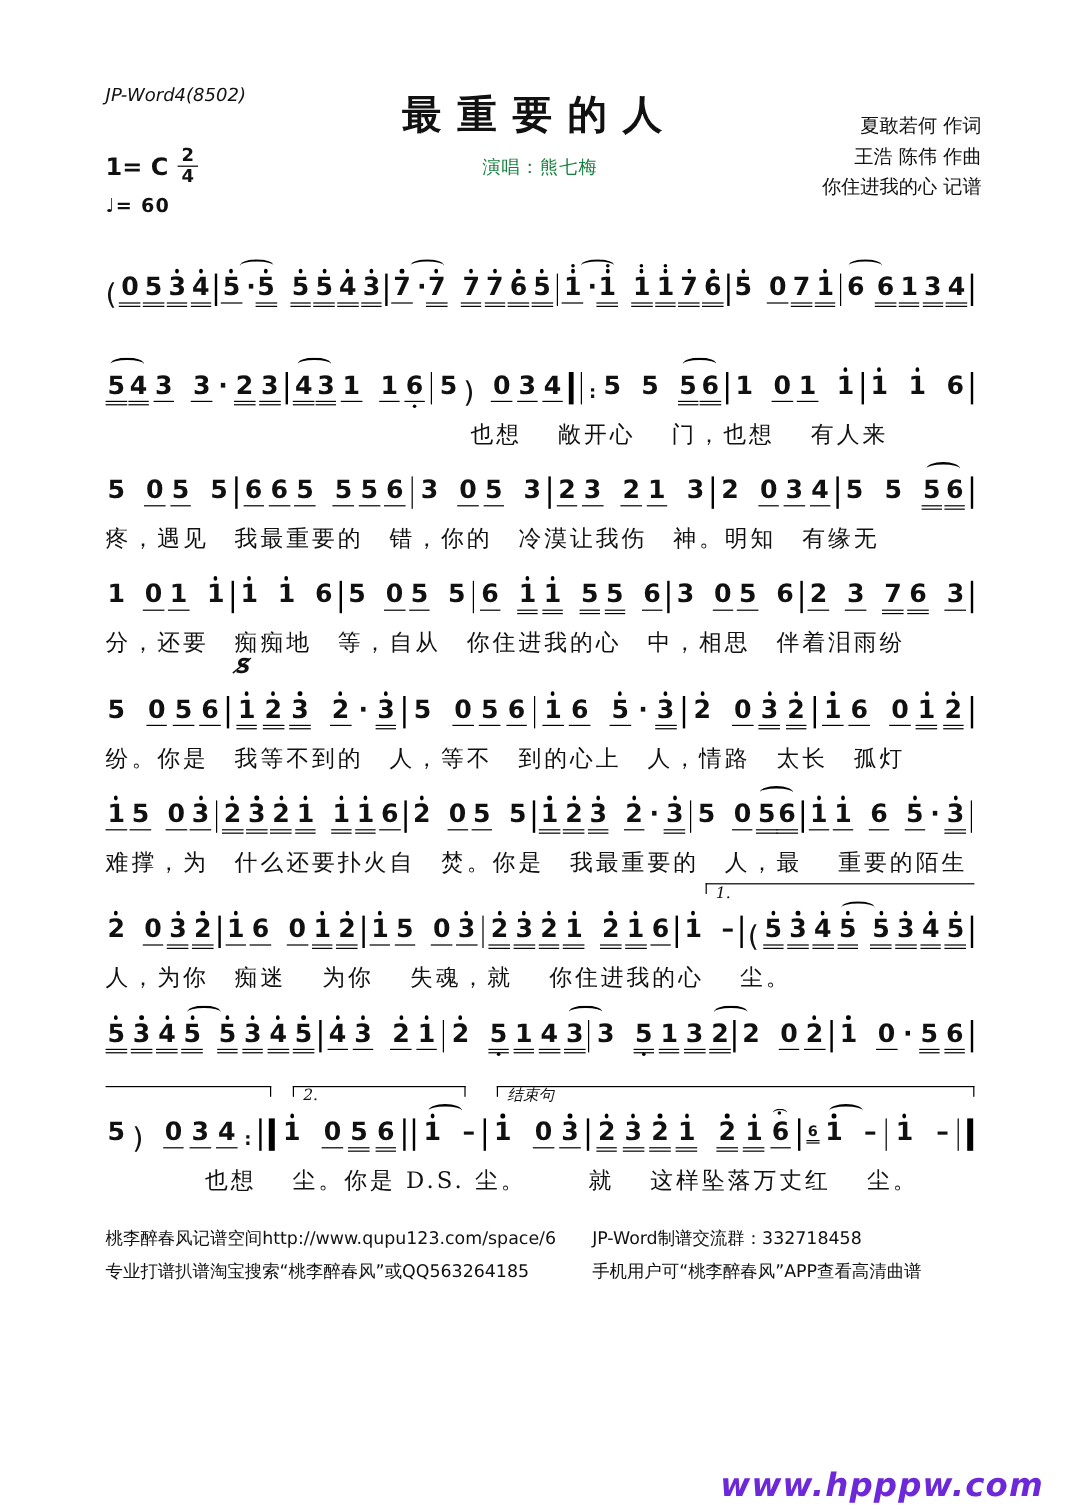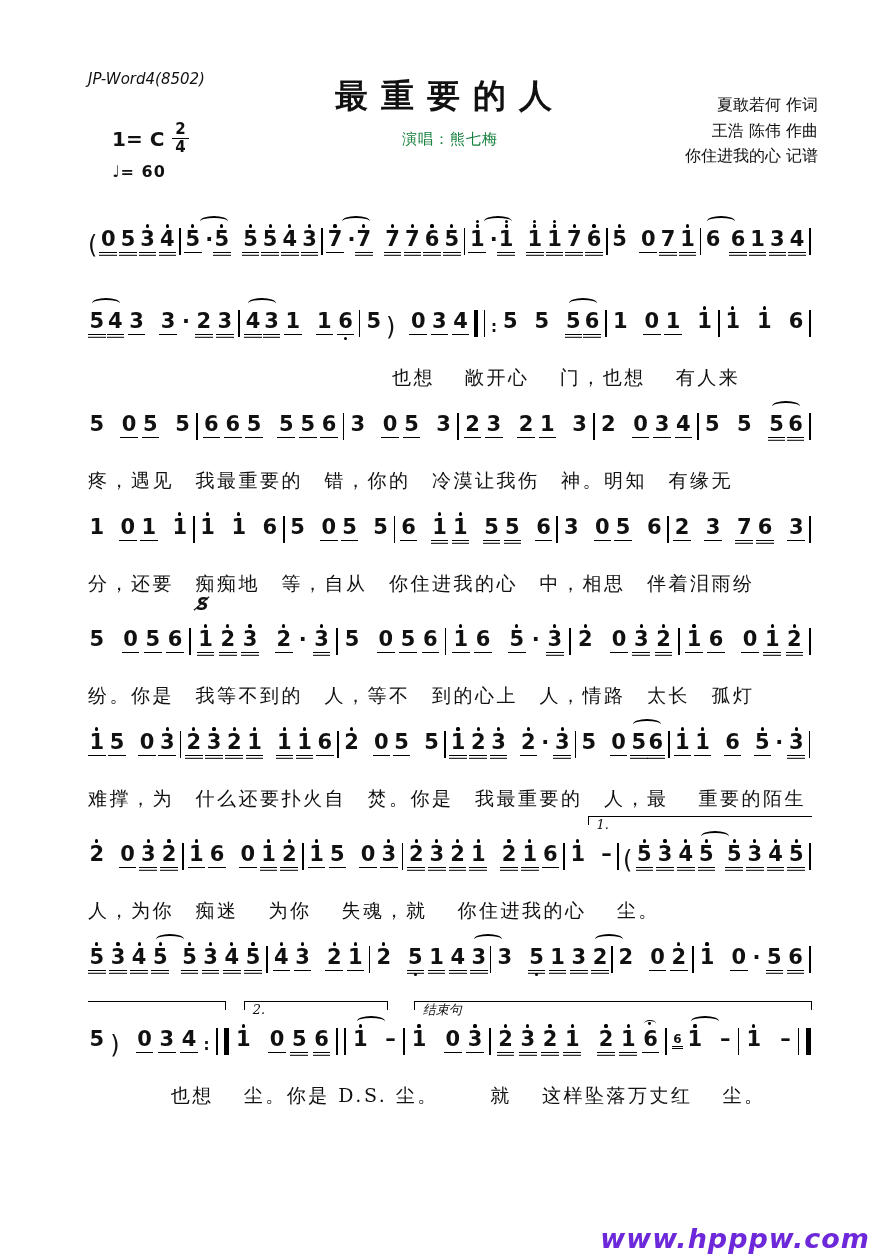--- a/index.html
+++ b/index.html
@@ -7,21 +7,21 @@
        font-family:"DejaVu Sans","Liberation Sans",sans-serif;}
   .sheet{position:absolute;left:88px;top:66px;width:724px;}
   
   .header{position:relative;height:152px;}
   .jpword{position:absolute;left:0;top:4px;font-style:italic;font-size:15px;}
   .title{position:absolute;left:50%;transform:translateX(-50%);top:8px;font-weight:bold;
          font-size:33px;letter-spacing:13px;white-space:nowrap;font-family:Liberation Mono, monospace;}
   .singer{position:absolute;left:50%;transform:translateX(-50%);top:64px;font-size:15px;color:#15803d;letter-spacing:1px;white-space:nowrap;}
   .credits{position:absolute;right:-6px;top:26px;font-size:16px;line-height:1.6;text-align:right;
            font-family:"DejaVu Serif","Liberation Serif",serif;}
-  .keyblock{position:absolute;left:0;top:56px;margin-left:24px;}
+  .keyblock{position:absolute;left:0;top:56px;}
   .keyline{display:flex;align-items:center;font-weight:bold;font-size:20px;}
   .frac{display:inline-flex;flex-direction:column;align-items:center;line-height:1;font-size:15px;margin-left:8px;}
   .frac .num{border-bottom:1.8px solid #000;padding:0 3px 1px;}
   .frac .den{padding-top:1px;}
   .tempo{margin-top:7px;font-weight:bold;font-size:16px;letter-spacing:1px;}
   
   .system{position:relative;margin-bottom:11px;}
   .system.nolyr{margin-bottom:36px;}
   .system.marked{margin-top:20px;}
   .noterow{display:flex;align-items:flex-end;justify-content:space-between;width:100%;height:46px;}
@@ -36,21 +36,21 @@
   .bar.thick{width:4.5px;}
   .rcol{font-weight:bold;font-size:15px;align-self:flex-end;margin:0 1px 11px;line-height:1;}
   .paren{font-size:24px;align-self:flex-end;margin-bottom:7px;line-height:1;}
   .arc{width:28px;height:9px;border-top:2.2px solid #000;border-radius:100% 100% 0 0;
        align-self:flex-end;margin:0 -17px 37px;z-index:2;}
   .spx{width:7px;}
   .grace{display:inline-flex;flex-direction:column;align-items:center;align-self:flex-end;margin:0 -1px 15px 0;}
   .grace .gd{font-size:12px;font-weight:bold;line-height:1.1;border-bottom:3px double #000;padding:0 1px;}
   .fermata{width:12px;height:6px;border-top:1.8px solid #000;border-radius:100% 100% 0 0;position:relative;margin-bottom:1px;}
   .fermata::after{content:"";position:absolute;left:4px;top:1.5px;width:2.8px;height:2.8px;border-radius:50%;background:#000;}
-  .lyrics{margin-top:19px;font-size:19px;letter-spacing:2.5px;white-space:pre;height:27px;
+  .lyrics{margin-top:3px;font-size:19px;letter-spacing:2.5px;white-space:pre;height:27px;
           font-family:"DejaVu Serif","Liberation Serif",serif;}
   .mark{position:absolute;top:-17px;height:9px;border-top:1.7px solid #000;box-sizing:border-box;}
   .mark.tl{border-left:1.7px solid #000;}
   .mark.tr{border-right:1.7px solid #000;}
   .mlabel{position:absolute;left:6px;top:1px;font-style:italic;font-size:13px;line-height:1.1;
           font-family:"DejaVu Serif","Liberation Serif",serif;background:#fff;padding:0 2px;}
   .segno{position:absolute;top:-24px;font-weight:bold;font-style:italic;font-size:17px;}
   
   .footer{display:flex;margin-top:22px;font-size:14.5px;line-height:1.85;}
   .fcol-left{width:56%;}
@@ -1811,16 +1811,26 @@
             <div class="core">–</div>
             <div class="below"></div>
           </div>
           <div class="bar"></div>
           <div class="bar thick"></div>
         </div>
         <div class="lyrics" style="padding-left: 5%; text-align: center;">也想　 尘。你是 D.S. 尘。　　 就　 这样坠落万丈红　 尘。</div>
       </div>
     </div>
 
+  <div class="footer">
+    <div class="fcol-left">
+      <div>桃李醉春风记谱空间http://www.qupu123.com/space/6</div>
+      <div>专业打谱扒谱淘宝搜索“桃李醉春风”或QQ563264185</div>
+    </div>
+    <div class="fcol-right">
+      <div>JP-Word制谱交流群：332718458</div>
+      <div>手机用户可“桃李醉春风”APP查看高清曲谱</div>
+    </div>
+  </div>
 
 </div>
 
 <div class="wm">www.hpppw.com</div>
 
 </body></html>

